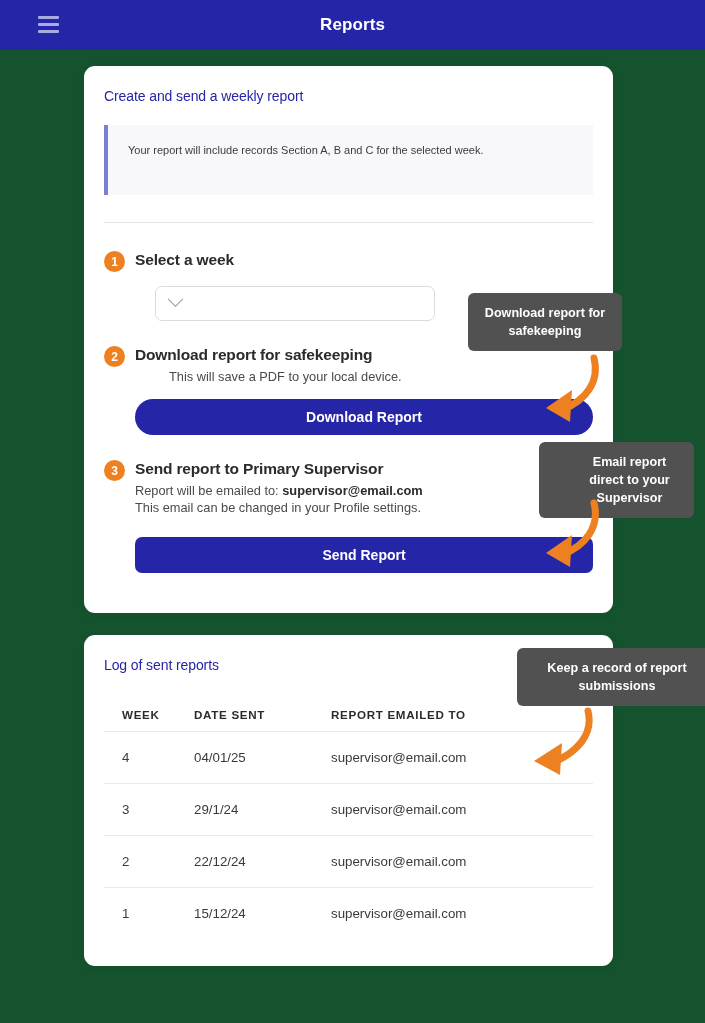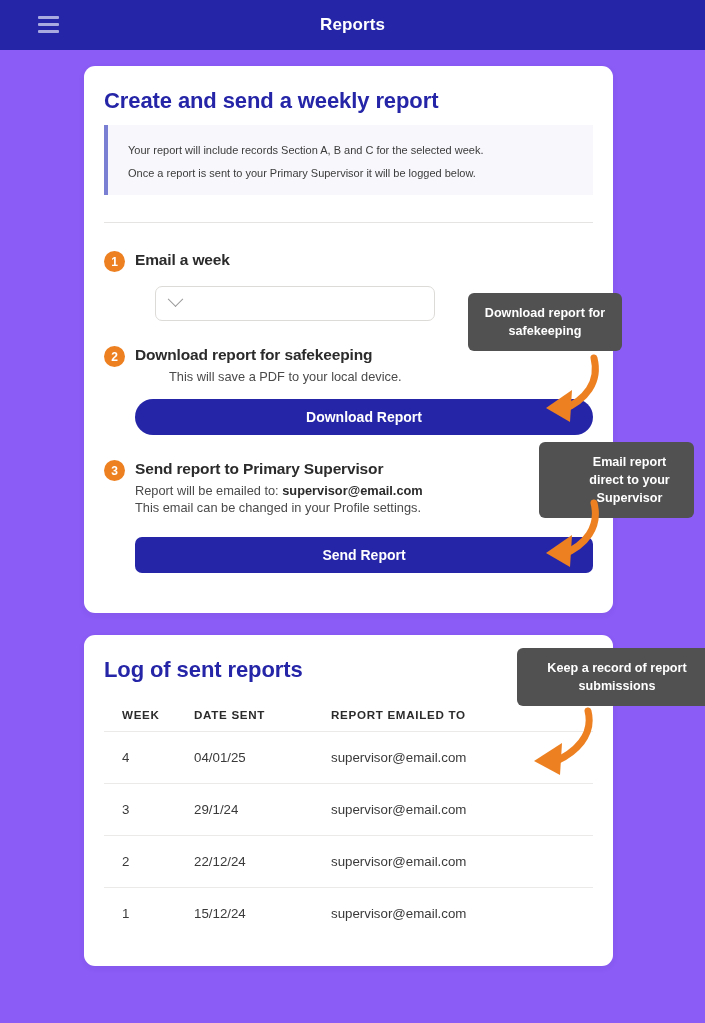--- a/index.html
+++ b/index.html
@@ -9,21 +9,21 @@
     height: 1023px;
     background: #f4f3f1;
     font-family: "Liberation Sans", sans-serif;
     overflow: hidden;
   }
 
   #page {
     position: relative;
     width: 705px;
     height: 1023px;
-    background: #8b5cf6;
+    background: #14532d;
   }
 
   
   .appbar {
     position: absolute;
     top: 0; left: 0;
     width: 705px;
     height: 50px;
     background: #2525a8;
     display: flex;
@@ -63,22 +63,22 @@
     width: 529px;
     background: #ffffff;
     border-radius: 11px;
     box-shadow: 0 2px 7px rgba(0,0,0,0.055);
   }
   #card-create { top: 66px; height: 547px; }
   #card-log    { top: 635px; height: 331px; }
 
   .card-title {
     color: #2525a8;
-    font-size: 22px;
-    font-weight: bold;
+    font-size: 14px;
+    font-weight: normal;
     letter-spacing: -0.1px;
   }
   #card-create .card-title { position: absolute; left: 20px; top: 22px; }
   #card-log .card-title    { position: absolute; left: 20px; top: 22px; }
 
   
   .infobox {
     position: absolute;
     left: 20px;
     top: 59px;
@@ -254,28 +254,27 @@
     </div>
     <div class="appbar-title">Reports</div>
   </div>
 
   <div class="card" id="card-create">
 
     <div class="card-title">Create and send a weekly report</div>
 
     <div class="infobox">
       <p>Your report will include records Section A, B and C for the selected week.</p>
-      <p>Once a report is sent to your Primary Supervisor it will be logged below.</p>
     </div>
 
     <div class="divider" id="divider-1"></div>
 
     <div class="step" id="step-1">
       <div class="badge">1</div>
-      <div class="step-title">Email a week</div>
+      <div class="step-title">Select a week</div>
       <div class="select">
         <div class="chev"></div>
       </div>
     </div>
 
     <div class="step" id="step-2">
       <div class="badge">2</div>
       <div class="step-title">Download report for safekeeping</div>
       <div class="step-sub">This will save a PDF to your local device.</div>
     </div>

